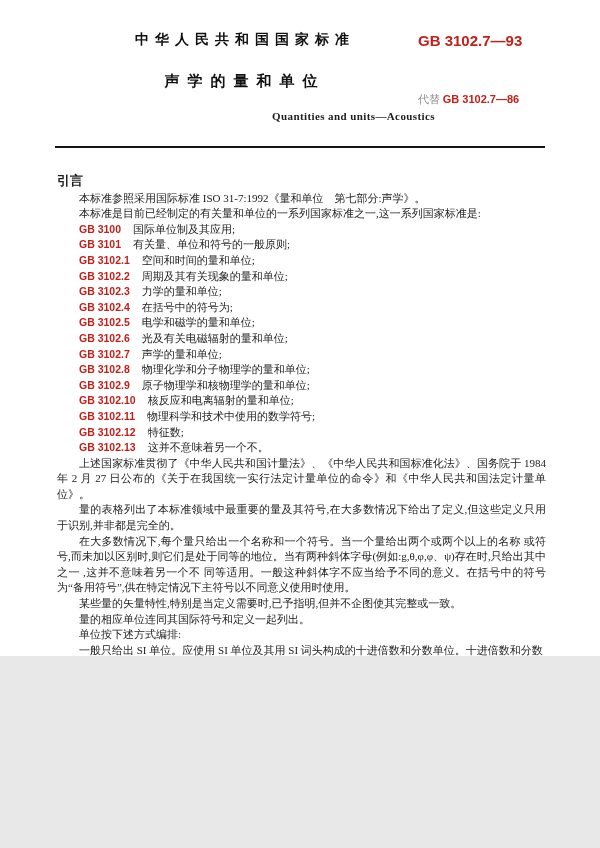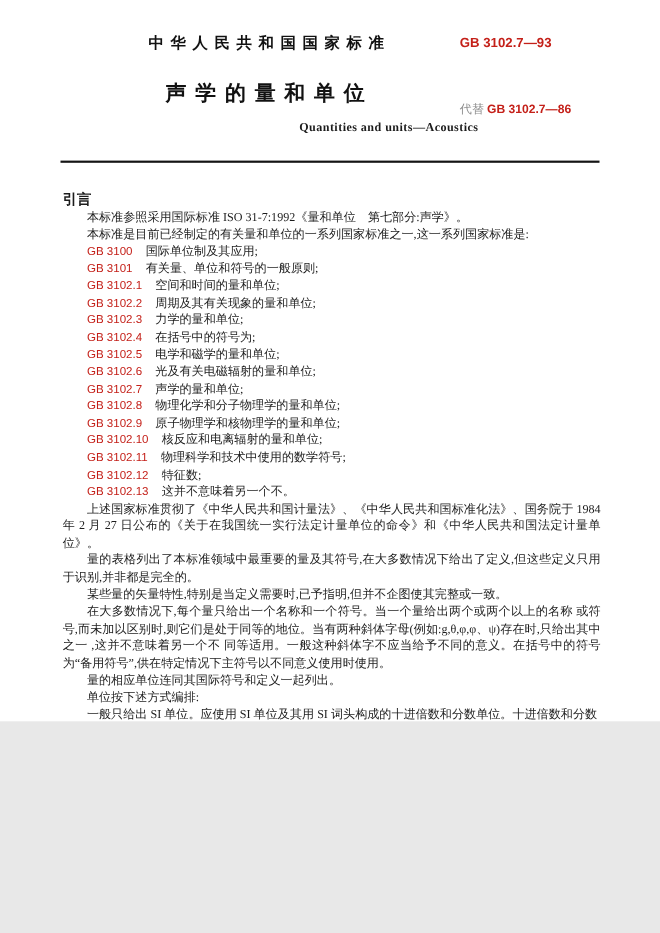--- a/index.html
+++ b/index.html
@@ -22,28 +22,28 @@
   .std-type {
     position: absolute; left: 55px; top: 31px; width: 380px;
     text-align: center;
     font-family: "Liberation Sans", "DejaVu Sans", sans-serif;
     font-weight: bold; font-size: 14px; letter-spacing: 6px; color: #111;
     white-space: nowrap;
   }
   .std-code {
     position: absolute; left: 418px; top: 32px; width: 130px;
     font-family: "Liberation Sans", "DejaVu Sans", sans-serif;
-    font-weight: bold; font-size: 12px; color: var(--accent);
+    font-weight: bold; font-size: 15px; color: var(--accent);
     white-space: nowrap;
   }
   .doc-title {
     position: absolute; left: 55px; top: 72px; width: 380px;
     text-align: center;
     font-family: "Liberation Sans", "DejaVu Sans", sans-serif;
-    font-weight: bold; font-size: 19px; letter-spacing: 8px; color: #111;
+    font-weight: bold; font-size: 15px; letter-spacing: 8px; color: #111;
     white-space: nowrap;
   }
   .replaces-line {
     position: absolute; left: 418px; top: 92px; width: 140px;
     font-size: 11px; white-space: nowrap;
   }
   .replaces-label { color: var(--muted); }
   .replaces-code { color: var(--accent); font-weight: bold; font-family: "Liberation Sans", "DejaVu Sans", sans-serif; }
   .english-title {
     position: absolute; left: 55px; top: 110px; width: 380px;
@@ -59,21 +59,21 @@
   .doc-body {
     position: absolute; left: 57px; top: 173px; width: 489px;
     font-size: 11px; line-height: 15.6px; color: var(--ink);
     text-align: justify;
   }
   .section-heading { font-size: 13px; font-weight: bold; margin-bottom: 2px; }
   .para { text-indent: 2em; }
   .std-list { list-style: none; }
   .std-item { padding-left: 2em; white-space: nowrap; overflow: hidden; }
   .gb-item-code {
-    color: var(--accent); font-weight: normal;
+    color: var(--accent); font-weight: bold;
     font-family: "Liberation Sans", "DejaVu Sans", sans-serif;
     font-size: 10.5px; margin-right: 12px;
   }
 
   
   .doc-footer {
     position: absolute; left: 57px; top: 727px; width: 489px;
     display: flex; justify-content: space-between;
     font-family: "Liberation Sans", "DejaVu Sans", sans-serif;
     font-size: 16px; color: #161616;
@@ -146,22 +146,22 @@
       <li class="std-item">
         <span class="gb-item-code">GB 3102.12</span><span class="gb-item-desc">特征数;</span>
       </li>
       <li class="std-item">
         <span class="gb-item-code">GB 3102.13</span><span class="gb-item-desc">这并不意味着另一个不。</span>
       </li>
     </ul>
 
     <p class="para">上述国家标准贯彻了《中华人民共和国计量法》、《中华人民共和国标准化法》、国务院于 1984 年 2 月 27 日公布的《关于在我国统一实行法定计量单位的命令》和《中华人民共和国法定计量单位》。</p>
     <p class="para">量的表格列出了本标准领域中最重要的量及其符号,在大多数情况下给出了定义,但这些定义只用于识别,并非都是完全的。</p>
+    <p class="para">在大多数情况下,每个量只给出一个名称和一个符号。当一个量给出两个或两个以上的名称 或符号,而未加以区别时,则它们是处于同等的地位。当有两种斜体字母(例如:g,θ,φ,φ、ψ)存在时,只给出其中之一 ,这并不意味着另一个不 同等适用。一般这种斜体字不应当给予不同的意义。在括号中的符号为“备用符号”,供在特定情况下主符号以不同意义使用时使用。</p>
     <p class="para">某些量的矢量特性,特别是当定义需要时,已予指明,但并不企图使其完整或一致。</p>
-    <p class="para">在大多数情况下,每个量只给出一个名称和一个符号。当一个量给出两个或两个以上的名称 或符号,而未加以区别时,则它们是处于同等的地位。当有两种斜体字母(例如:g,θ,φ,φ、ψ)存在时,只给出其中之一 ,这并不意味着另一个不 同等适用。一般这种斜体字不应当给予不同的意义。在括号中的符号为“备用符号”,供在特定情况下主符号以不同意义使用时使用。</p>
     <p class="para">量的相应单位连同其国际符号和定义一起列出。</p>
     <p class="para">单位按下述方式编排:</p>
     <p class="para">一般只给出 SI 单位。应使用 SI 单位及其用 SI 词头构成的十进倍数和分数单位。十进倍数和分数</p>
   </main>
 
   <footer class="doc-footer">
     <span class="footer-left">国家技术监督局 1993-12-27 批准</span>
     <span class="footer-right">1994-07-01 实施</span>
   </footer>
   <div class="footer-rule"></div>

